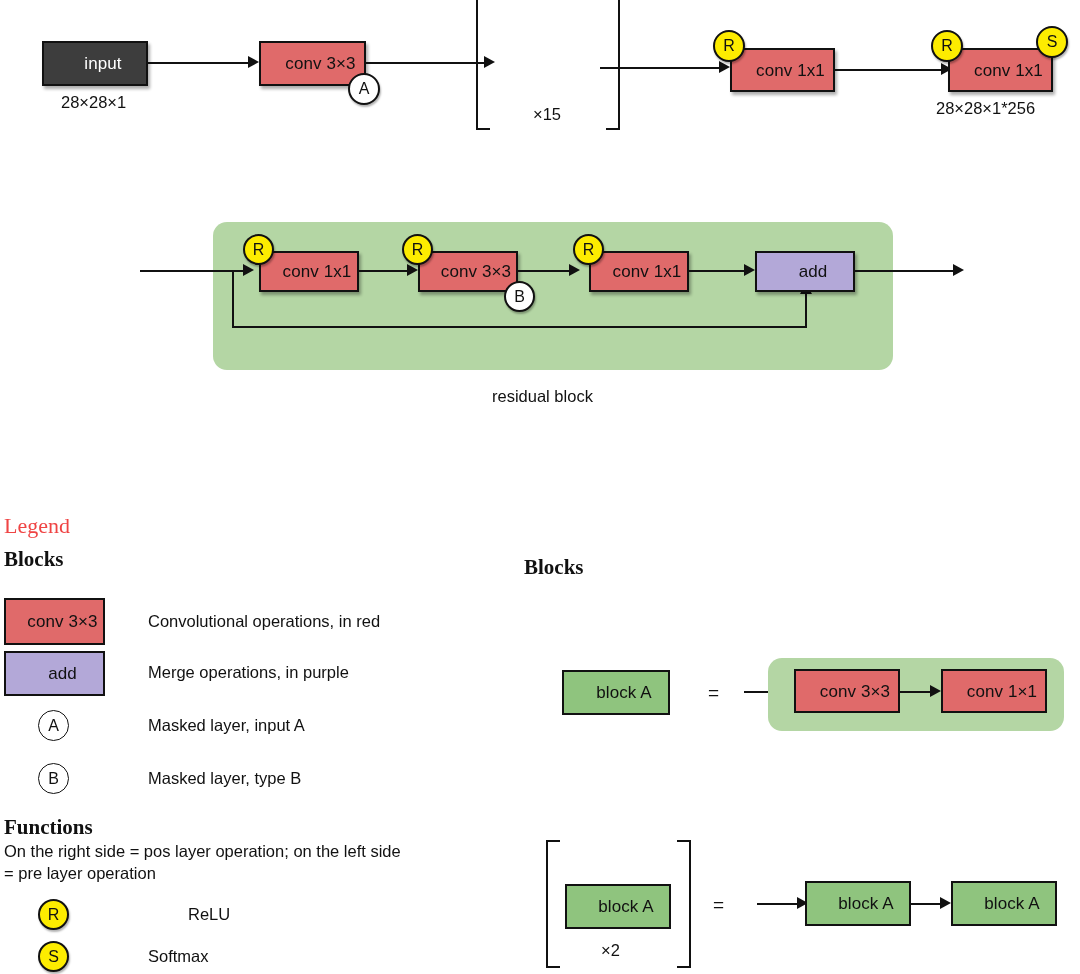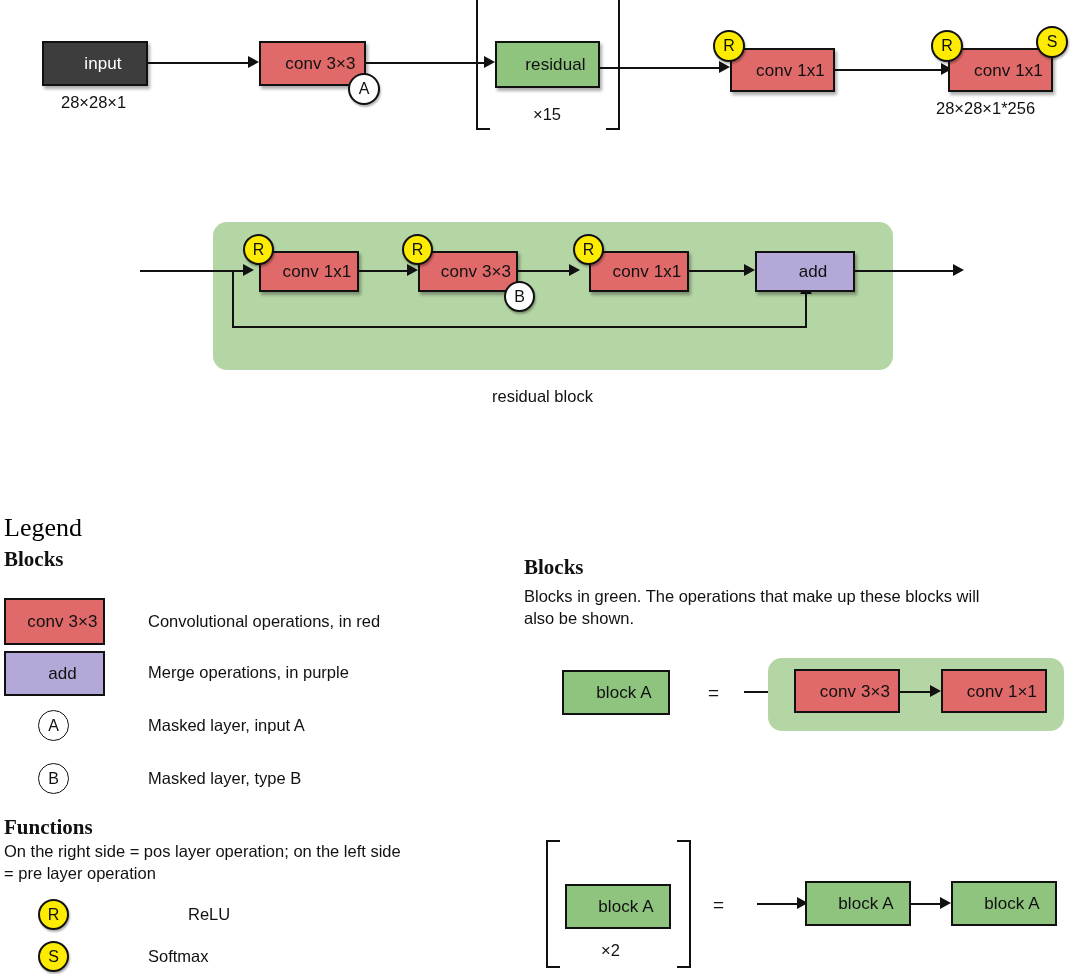--- a/index.html
+++ b/index.html
@@ -46,21 +46,21 @@
        border-left:6.5px solid transparent;border-right:6.5px solid transparent;
        border-bottom:11px solid #111;}
 
   
   .brk{position:absolute;box-sizing:border-box;border:2.5px solid #111;}
   .brk-l{border-right:none;}
   .brk-r{border-left:none;}
 
   
   .serif{font-family:"Liberation Serif","DejaVu Serif",serif;}
-  .lg-title{position:absolute;font-size:26px;color:#000000;}
+  .lg-title{position:absolute;font-size:22px;color:#ef4444;}
   .lg-head{position:absolute;font-size:21px;font-weight:bold;color:#111;}
   .lg-txt{position:absolute;font-size:16.5px;color:#111;white-space:nowrap;}
   .lg-para{position:absolute;font-size:16.5px;color:#111;line-height:1.32;}
   .eq{position:absolute;font-size:19px;color:#111;}
 </style>
 </head>
 <body>
 
 <div class="abs" style="left:0;top:0;width:1080px;height:150px;">
 
@@ -72,21 +72,20 @@
 
   <div class="node n-red" style="left:259px;top:41px;width:107px;height:45px;">conv 3×3</div>
   <div class="badge b-white" style="left:348px;top:73px;width:32px;height:32px;">A</div>
 
   <div class="ln lnh" style="left:366px;top:62px;width:125px;"></div>
   <div class="arw" style="left:484px;top:56px;"></div>
 
   <div class="brk brk-l" style="left:476px;top:-4px;width:14px;height:134px;"></div>
   <div class="brk brk-r" style="left:606px;top:-4px;width:14px;height:134px;"></div>
 
-  <div class="node n-green" style="left:495px;top:41px;width:105px;height:47px;">residual</div>
   <div class="cap" style="left:533px;top:105px;">×15</div>
 
   <div class="ln lnh" style="left:600px;top:67px;width:126px;"></div>
   <div class="arw" style="left:719px;top:61px;"></div>
 
   <div class="node n-red" style="left:730px;top:48px;width:105px;height:44px;">conv 1x1</div>
   <div class="badge b-yellow" style="left:713px;top:30px;width:32px;height:32px;">R</div>
 
   <div class="ln lnh" style="left:835px;top:69px;width:113px;"></div>
   <div class="arw" style="left:941px;top:63px;"></div>
@@ -157,21 +156,20 @@
   <div class="lg-head serif" style="left:4px;top:815px;">Functions</div>
   <div class="lg-para" style="left:4px;top:841px;width:400px;">On the right side = pos layer operation; on the left side = pre layer operation</div>
 
   <div class="badge b-yellow" style="left:38px;top:899px;width:31px;height:31px;">R</div>
   <div class="lg-txt" style="left:148px;top:905px;margin-left:40px;">ReLU</div>
 
   <div class="badge b-yellow" style="left:38px;top:941px;width:31px;height:31px;">S</div>
   <div class="lg-txt" style="left:148px;top:947px;">Softmax</div>
 
   <div class="lg-head serif" style="left:524px;top:555px;">Blocks</div>
-  <div class="lg-para" style="left:524px;top:586px;width:460px;">Blocks in green. The operations that make up these blocks will also be shown.</div>
 
   <div class="node n-green flat" style="left:562px;top:670px;width:108px;height:45px;">block A</div>
   <div class="eq" style="left:708px;top:682px;">=</div>
 
   <div class="ln lnh" style="left:744px;top:691px;width:46px;"></div>
   <div class="arw" style="left:783px;top:685px;"></div>
 
   <div class="group" style="left:768px;top:658px;width:296px;height:73px;"></div>
 
   <div class="node n-red flat" style="left:794px;top:669px;width:106px;height:44px;">conv 3×3</div>

